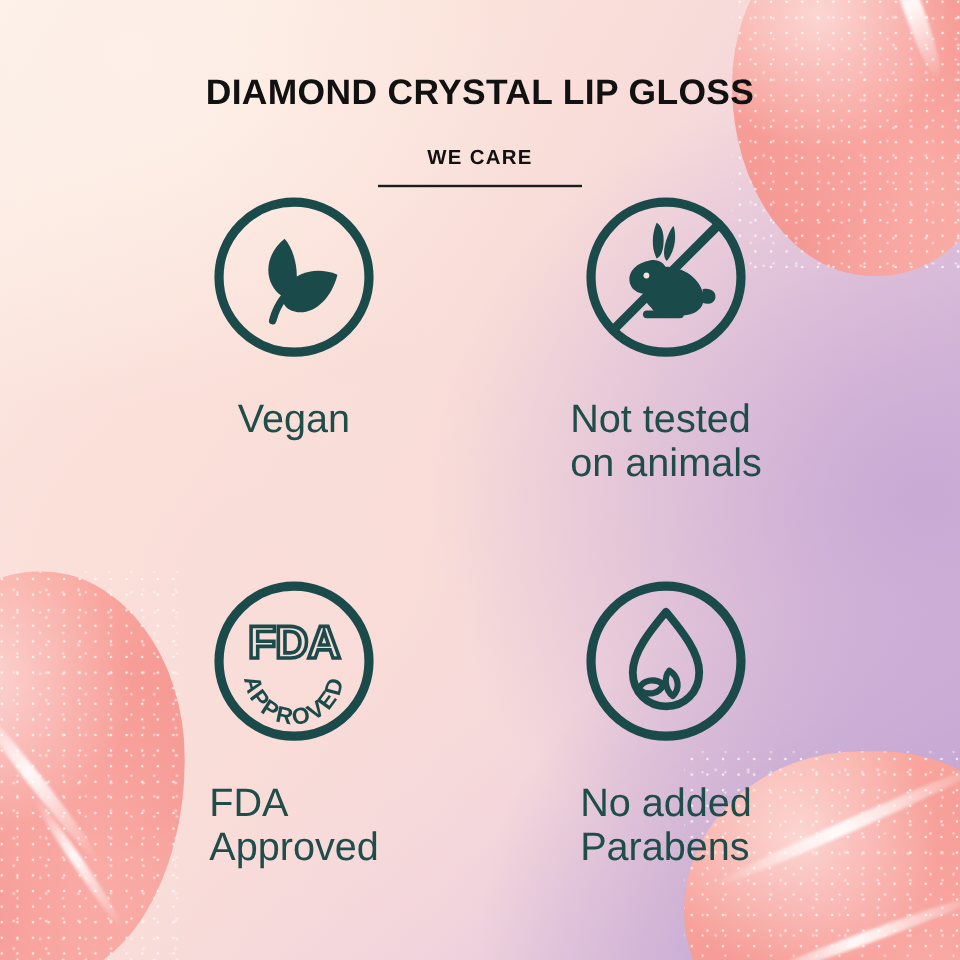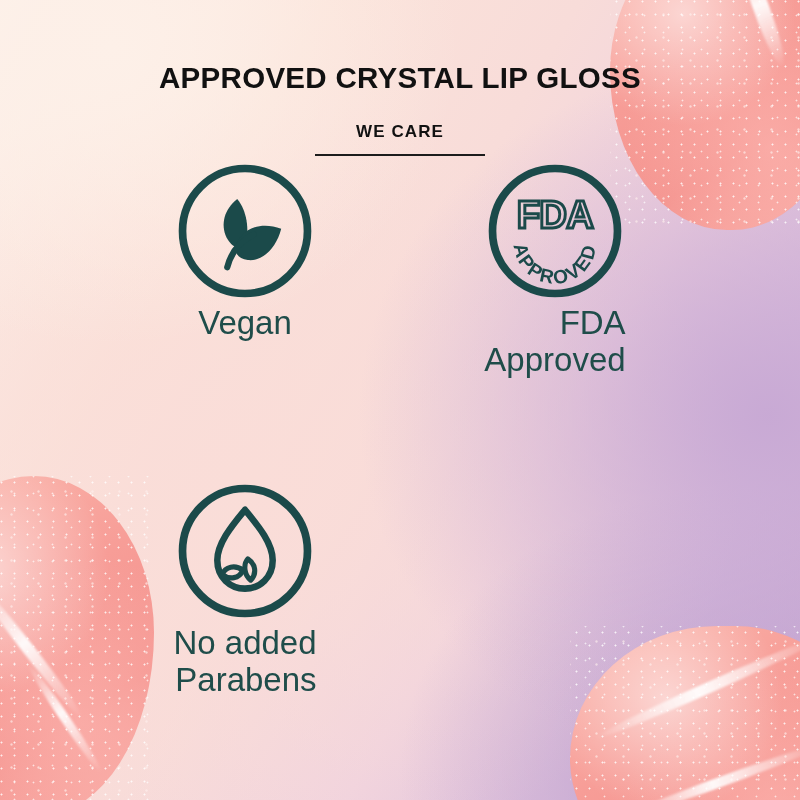--- a/index.html
+++ b/index.html
@@ -112,22 +112,22 @@
     flex-direction: column;
     align-items: center;
   }
   .icon-wrap {
     width: 142px;
     height: 142px;
   }
   .icon-wrap svg { display: block; width: 142px; height: 142px; }
 
   .feature-label {
-    margin-top: 3px;
-    text-align: right;
+    margin-top: 29px;
+    text-align: left;
     font-size: 33px;
     line-height: 1.12;
     color: #1f4d4a;
     white-space: pre-line;
   }
 </style>
 </head>
 <body>
 
 <div id="canvas">
@@ -146,21 +146,21 @@
   </div>
 
   <div class="gloss" id="gloss-br">
     <div class="body"></div>
     <div class="sparkle"></div>
     <div class="streak" style="width:250px;height:11px;top:56px;left:14px;transform:rotate(-24deg);border-radius:50%;"></div>
     <div class="streak" style="width:210px;height:10px;top:150px;left:48px;transform:rotate(-20deg);border-radius:50%;"></div>
   </div>
 
   <div id="header">
-    <div id="title">APPROVED CRYSTAL LIP GLOSS</div>
+    <div id="title">DIAMOND CRYSTAL LIP GLOSS</div>
     <div id="subtitle">WE CARE</div>
     <div id="divider"></div>
   </div>
 
   <div id="grid">
 
     <div class="cell">
       <div class="icon-wrap">
         <svg viewBox="0 0 100 100" aria-hidden="true">
           <circle cx="50" cy="50" r="44" fill="none" stroke="#1b4a4a" stroke-width="5.4"></circle>
@@ -168,20 +168,48 @@
           <path d="M44.5 27.5 C 35.5 34.5 32.5 45.5 37 54.5 C 41.5 63 48 63.5 50.5 57 C 53 50 51.5 35.5 44.5 27.5 Z" fill="#1b4a4a"></path>
 
           <path d="M75.5 48.5 C 64 44 52.5 46.5 46.5 54.5 C 40.5 62.5 43.5 69.5 52 70.5 C 62 71.6 72 62.5 75.5 48.5 Z" fill="#1b4a4a"></path>
 
           <path d="M37.5 75.5 C 40.5 64 47 57 56 52.5" fill="none" stroke="#1b4a4a" stroke-width="4.4" stroke-linecap="round"></path>
         </svg>
       </div>
       <div class="feature-label">Vegan</div>
     </div>
 
+    <div class="cell">
+      <div class="icon-wrap">
+        <svg viewBox="0 0 100 100" aria-hidden="true">
+          <circle cx="50" cy="50" r="44" fill="none" stroke="#1b4a4a" stroke-width="5.4"></circle>
+
+          <g fill="#1b4a4a">
+
+            <path d="M44.5 18 C 41.5 25 41.5 33 44.5 39 C 47.5 38 49 32.5 48.5 26 C 48.2 22 46.6 19 44.5 18 Z"></path>
+            <path d="M54.5 20 C 56.5 27 55 35 50.5 40.5 C 48 38.5 48.5 32 51 26 C 52.3 22.7 53.5 20.6 54.5 20 Z"></path>
+
+            <path d="M41 40 C 32.5 41.5 28 46.5 28.5 52 C 29 57.5 34 60.5 41 60 C 48 59.5 52 54 51 47.5 C 50.2 42.5 46.5 39.3 41 40 Z"></path>
+
+            <path d="M47 44 C 58 43 68.5 49 71.5 58.5 C 73.6 65 70.5 70.5 63 72 C 54 73.8 44 71.5 39.5 66 C 35.5 61 38 48 47 44 Z"></path>
+
+            <path d="M44 58.5 C 50.5 56.5 57 59.5 58.5 65 C 59.8 69.7 55.5 73 49.5 72.5 C 43.5 72 40 68 40.5 64 C 40.8 61.3 42 59.2 44 58.5 Z"></path>
+
+            <rect x="36.5" y="69.5" width="24" height="4.6" rx="2.3"></rect>
+
+            <path d="M71.5 57 C 76 56 79.5 58.5 79 62 C 78.6 65 75 66.5 71.5 65 Z"></path>
+          </g>
+          <circle cx="38.5" cy="49" r="1.7" fill="#f7e0dd"></circle>
+
+          <line x1="19" y1="81" x2="81" y2="19" stroke="#1b4a4a" stroke-width="5.4" stroke-linecap="round"></line>
+        </svg>
+      </div>
+      <div class="feature-label">Not tested
+on animals</div>
+    </div>
 
     <div class="cell">
       <div class="icon-wrap">
         <svg viewBox="0 0 100 100" aria-hidden="true">
           <circle cx="50" cy="50" r="44" fill="none" stroke="#1b4a4a" stroke-width="5.4"></circle>
           <text x="50" y="48" text-anchor="middle" font-family="'Liberation Sans', sans-serif" font-size="27" font-weight="bold" letter-spacing="-0.5" fill="none" stroke="#1b4a4a" stroke-width="2.1">FDA</text>
           <path id="approved-arc" d="M 21 58 A 29 29 0 0 0 79 58" fill="none"></path>
           <text font-family="'Liberation Sans', sans-serif" font-size="13.5" font-weight="bold" letter-spacing="1.4" fill="#1b4a4a">
             <textPath href="#approved-arc" startOffset="50%" text-anchor="middle">APPROVED</textPath>
           </text>

